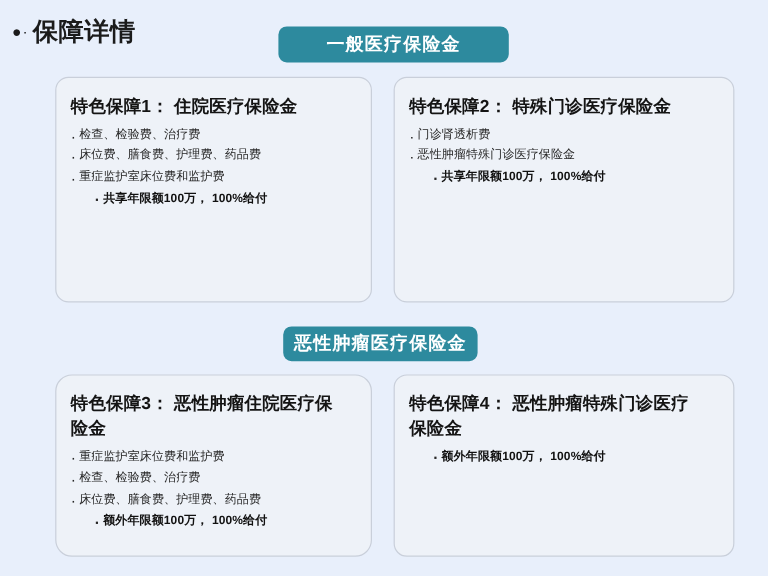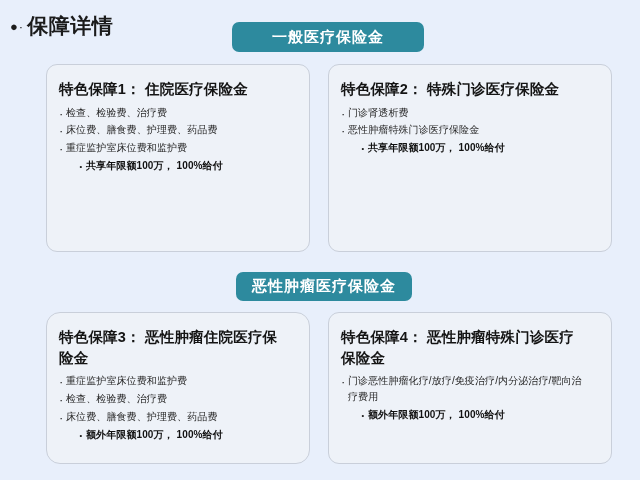--- a/index.html
+++ b/index.html
@@ -56,21 +56,21 @@
   }
   .banner-1 {
     left: 232px;
     top: 22px;
     width: 192px;
     height: 30px;
   }
   .banner-2 {
     left: 236px;
     top: 272px;
-    width: 176px;
+    width: 162px;
     height: 29px;
   }
 
   
   .card {
     position: absolute;
     background: #eef2f8;
     border: 1px solid #c9cfda;
     border-radius: 11px;
     box-sizing: border-box;
@@ -155,16 +155,15 @@
     <li>重症监护室床位费和监护费</li>
     <li>检查、检验费、治疗费</li>
     <li>床位费、膳食费、护理费、药品费</li>
     <li class="strong">额外年限额100万， 100%给付</li>
   </ul>
 </div>
 
 <div class="card card-4">
   <div class="card-title">特色保障4： 恶性肿瘤特殊门诊医疗保险金</div>
   <ul class="card-list">
-    <li>门诊恶性肿瘤化疗/放疗/免疫治疗/内分泌治疗/靶向治疗费用</li>
     <li class="strong">额外年限额100万， 100%给付</li>
   </ul>
 </div>
 
 </body></html>

